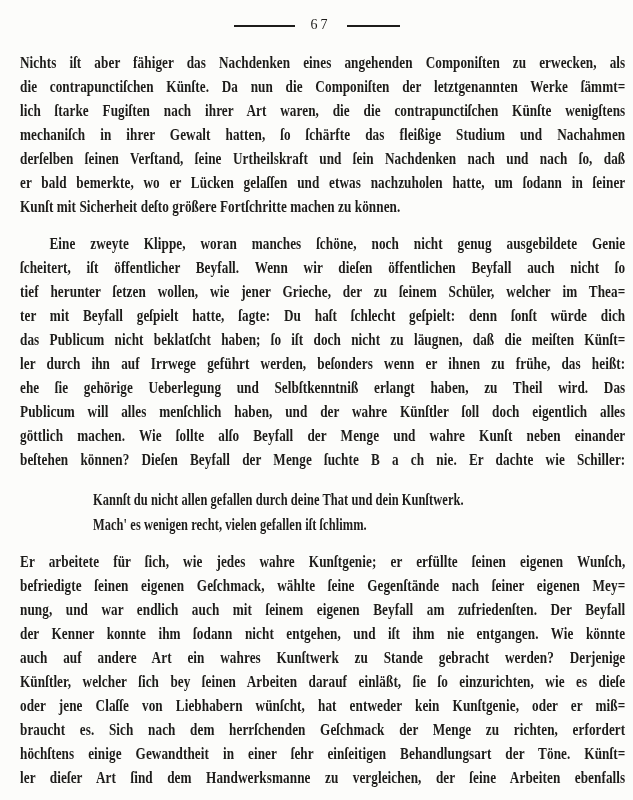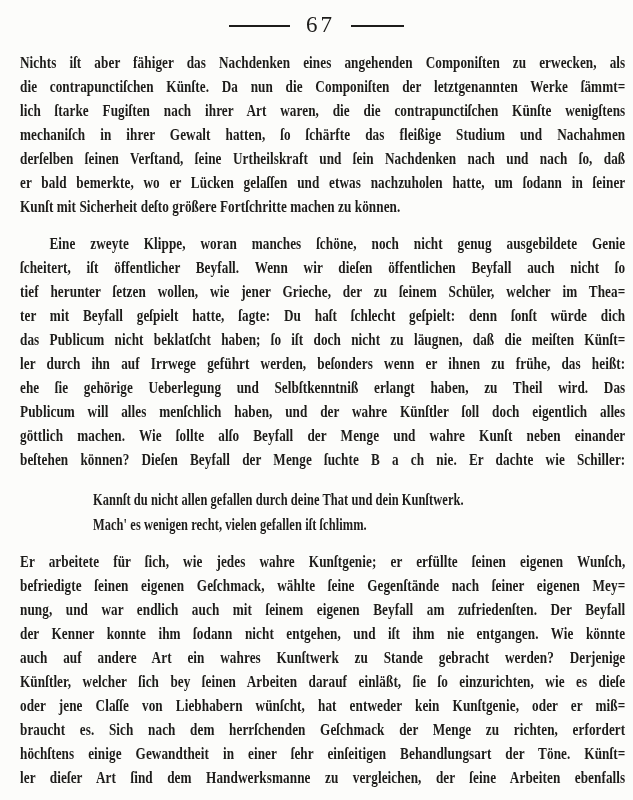--- a/index.html
+++ b/index.html
@@ -16,21 +16,21 @@
     overflow:hidden;
   }
   .header{
     position:absolute;top:14px;left:0;right:0;
     display:flex;justify-content:center;align-items:center;gap:14px;
   }
   .rule{height:2px;background:var(--ink);}
   .rule.left{width:61px;}
   .rule.right{width:53px;}
   .pagenum{
-    font-size:23px;line-height:22px;letter-spacing:3px;
+    font-size:14px;line-height:22px;letter-spacing:3px;
     padding:0 2px 1px 2px;
   }
   .textblock{
     position:absolute;top:51px;left:20px;width:780px;
     transform:scaleX(0.776);transform-origin:0 0;
     font-size:17px;font-weight:bold;line-height:24px;
     letter-spacing:0.1px;
   }
   .block{margin:13px 0 0 0;}
   .block:first-child{margin-top:0;}

